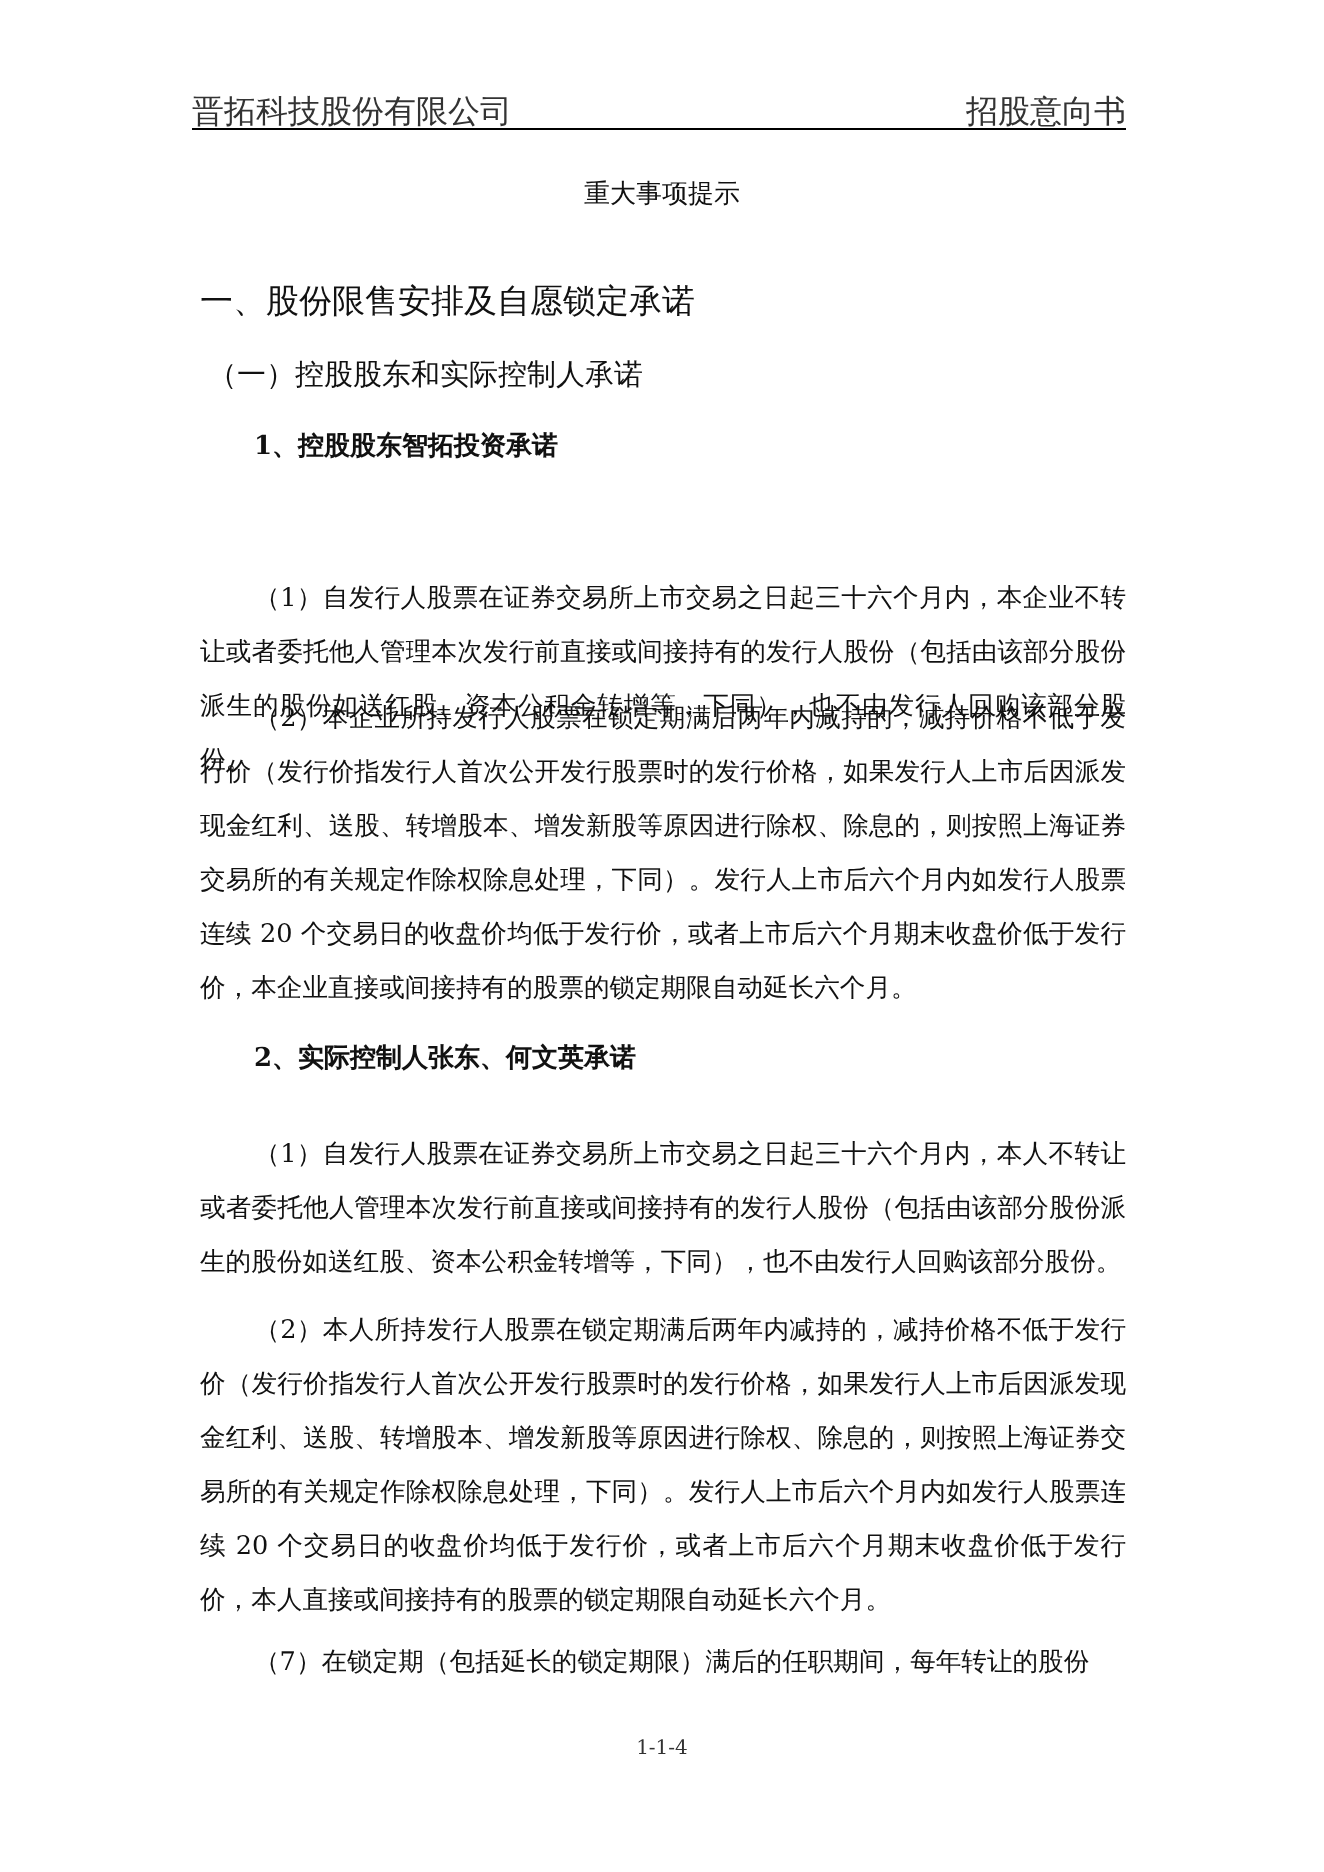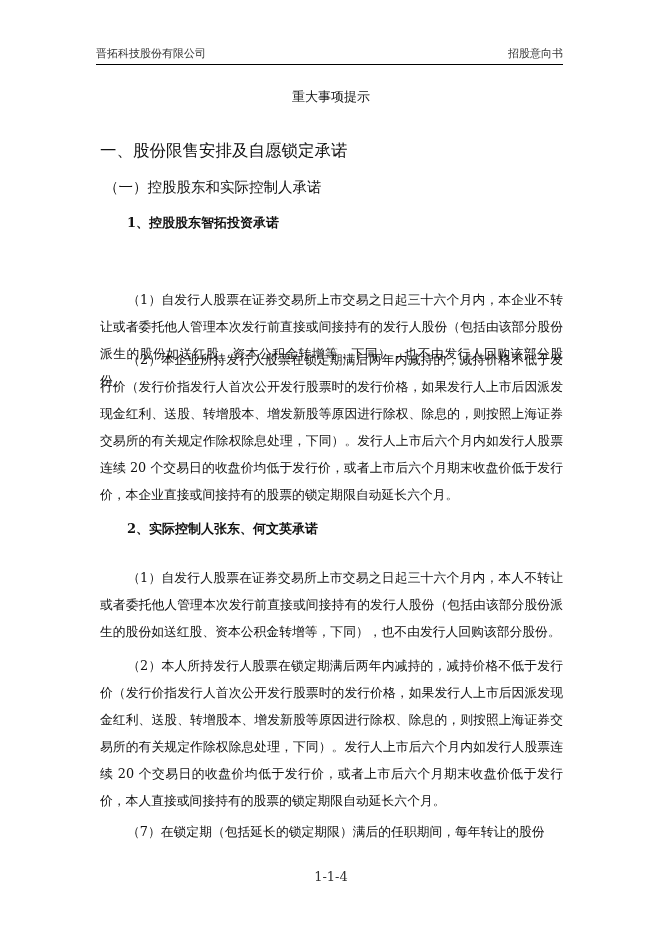--- a/index.html
+++ b/index.html
@@ -1,33 +1,33 @@
 <!DOCTYPE html>
 <html><head>
 <meta charset="utf-8">
 <style>
   html, body { margin: 0; padding: 0; background: #ffffff; }
   body { width: 662px; height: 936px; position: relative; overflow: hidden;
          font-family: "DejaVu Serif", "Liberation Serif", serif; color: #111; }
   .header { position: absolute; left: 96px; top: 46px; width: 467px; height: 18px;
-            border-bottom: 1.3px solid #000; font-size: 11px; color: #333; }
+            border-bottom: 1.3px solid #000; font-size: 16px; color: #333; }
   .header .left { position: absolute; left: 0; top: 0; }
   .header .right { position: absolute; right: 0; top: 0; }
   .title { position: absolute; top: 88px; left: 0; width: 662px; text-align: center;
            font-family: "DejaVu Sans", "Liberation Sans", sans-serif; font-size: 13px; }
   .h1 { position: absolute; left: 100px; top: 140px;
         font-family: "DejaVu Sans", "Liberation Sans", sans-serif; font-size: 16.5px; }
   .h2 { position: absolute; left: 104px; top: 178px;
         font-family: "DejaVu Sans", "Liberation Sans", sans-serif; font-size: 14.5px; }
   .h3 { position: absolute; left: 127px; font-weight: bold; font-size: 13px; }
   .para { position: absolute; left: 100px; width: 463px; font-size: 12.8px;
           line-height: 27px; text-align: justify; }
   .para .indent { display: inline-block; width: 27px; }
   .footer { position: absolute; top: 869px; left: 0; width: 662px; text-align: center;
-            font-size: 13px; color: #333; }
+            font-size: 10px; color: #333; }
 </style>
 </head>
 <body>
 
 <div class="header">
   <span class="left">晋拓科技股份有限公司</span>
   <span class="right">招股意向书</span>
 </div>
 
 <div class="title">重大事项提示</div>

